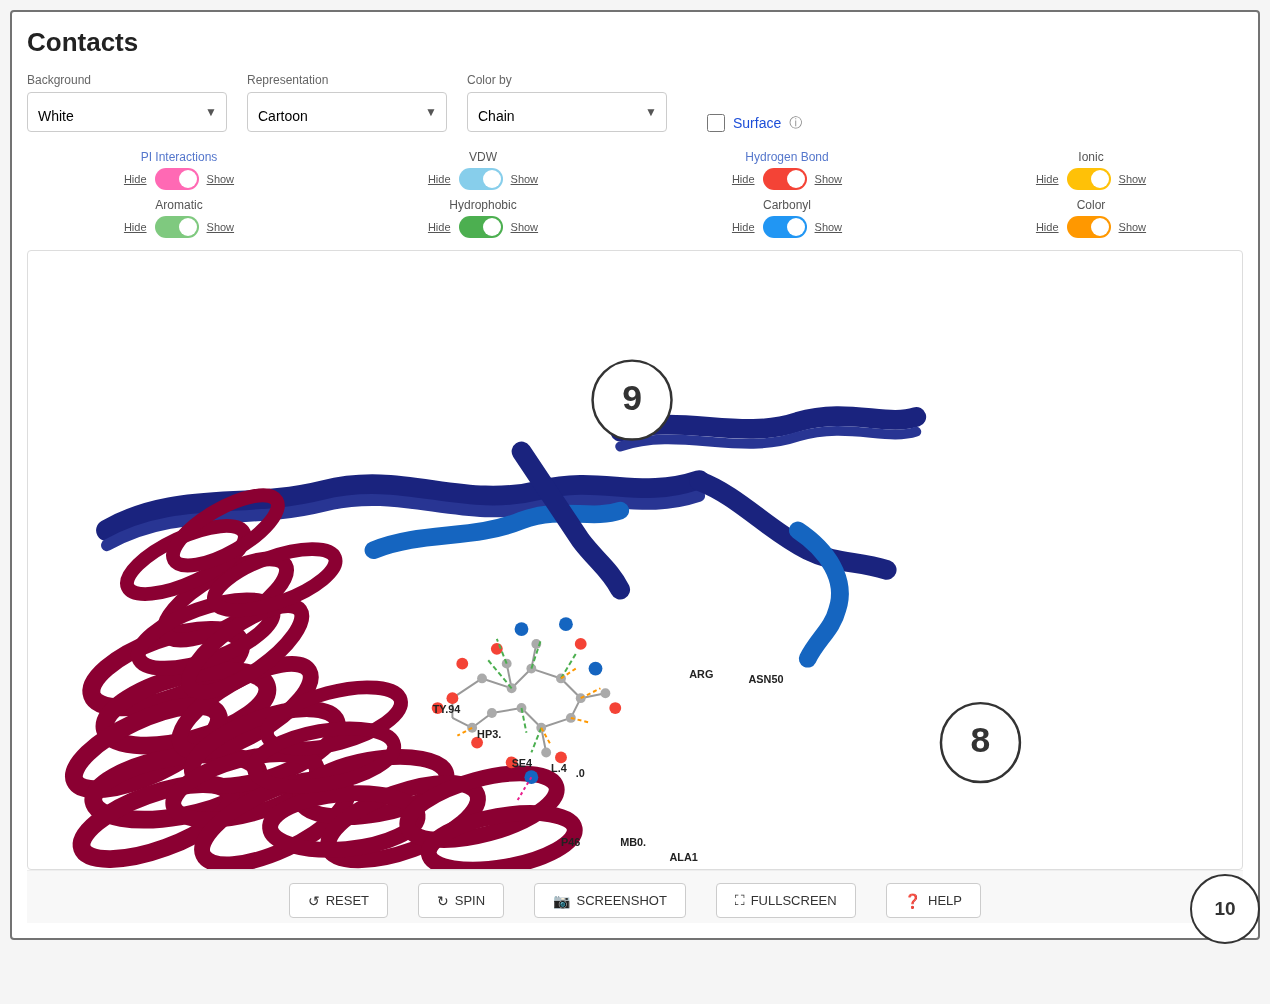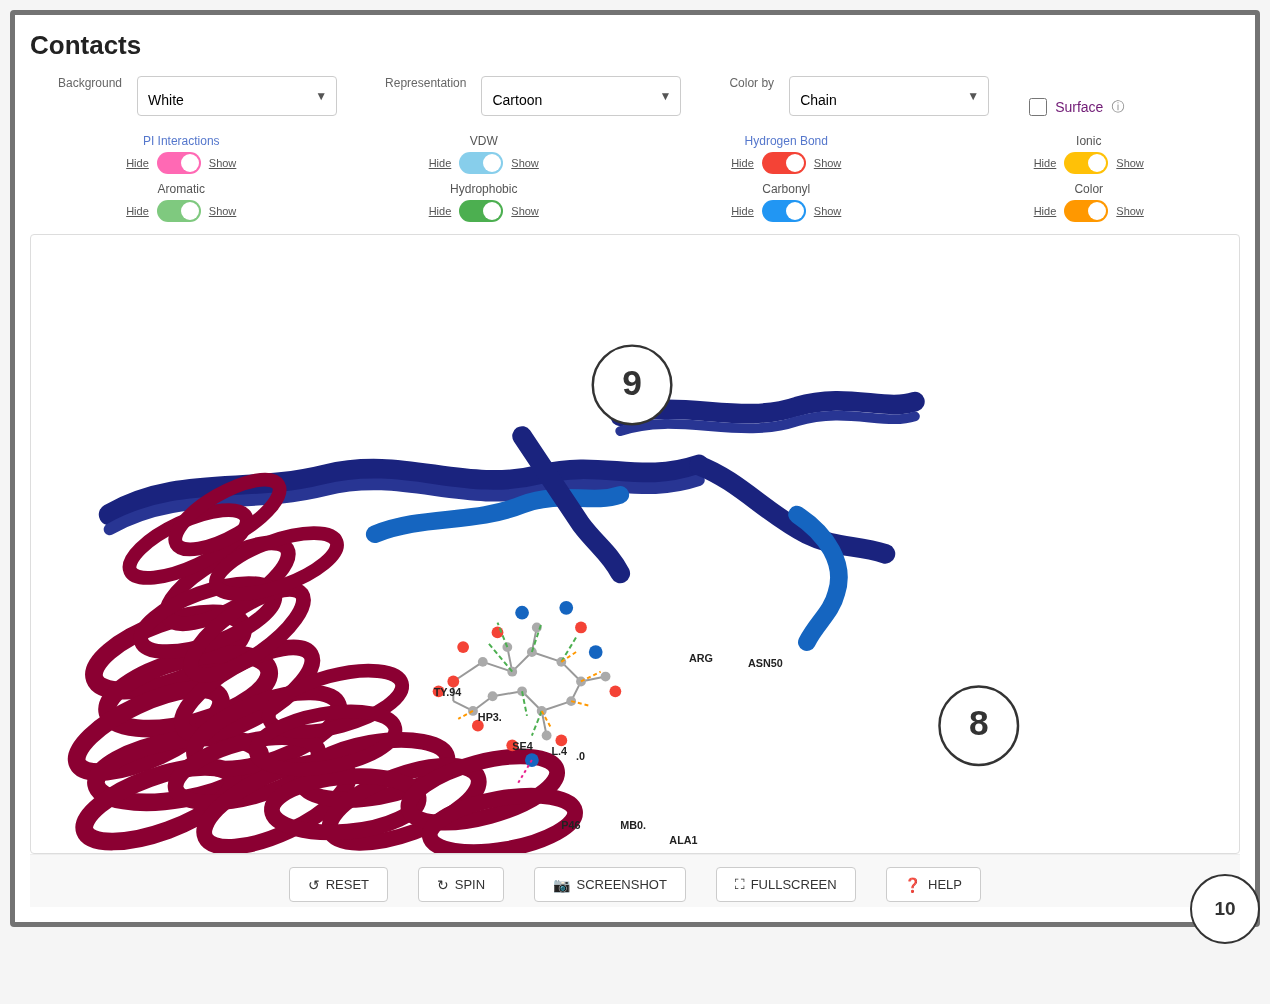--- a/index.html
+++ b/index.html
@@ -1,20 +1,20 @@
 <!DOCTYPE html>
 <html><head>
   <meta charset="utf-8">
   <style>
     * { box-sizing: border-box; margin: 0; padding: 0; }
     body { font-family: Arial, sans-serif; background: #f5f5f5; width: 1270px; min-height: 1004px; }
     
     .main-container {
       background: #fff;
-      border: 5px solid #737373;
+      border: 2px solid #737373;
       margin: 10px;
       padding: 15px;
       border-radius: 4px;
     }
     
     .page-title {
       font-size: 26px;
       font-weight: bold;
       color: #222;
       margin-bottom: 15px;
@@ -22,23 +22,22 @@
     
     .controls-row {
       display: flex;
       align-items: flex-end;
       gap: 20px;
       margin-bottom: 18px;
     }
     
     .control-group {
       display: flex;
-      flex-direction: row;
-      gap: 15px;
-      margin-left: 28px;
+      flex-direction: column;
+      gap: 5px;
     }
     
     .control-label {
       font-size: 12px;
       color: #666;
     }
     
     .select-wrapper {
       position: relative;
       display: inline-block;
@@ -73,21 +72,21 @@
     }
     
     .surface-checkbox {
       width: 18px;
       height: 18px;
       cursor: pointer;
     }
     
     .surface-label {
       font-size: 14px;
-      color: #701a75;
+      color: #1d4ed8;
     }
     
     .surface-info {
       color: #888;
       font-size: 13px;
     }
     
     .interactions-section {
       margin-bottom: 12px;
     }

